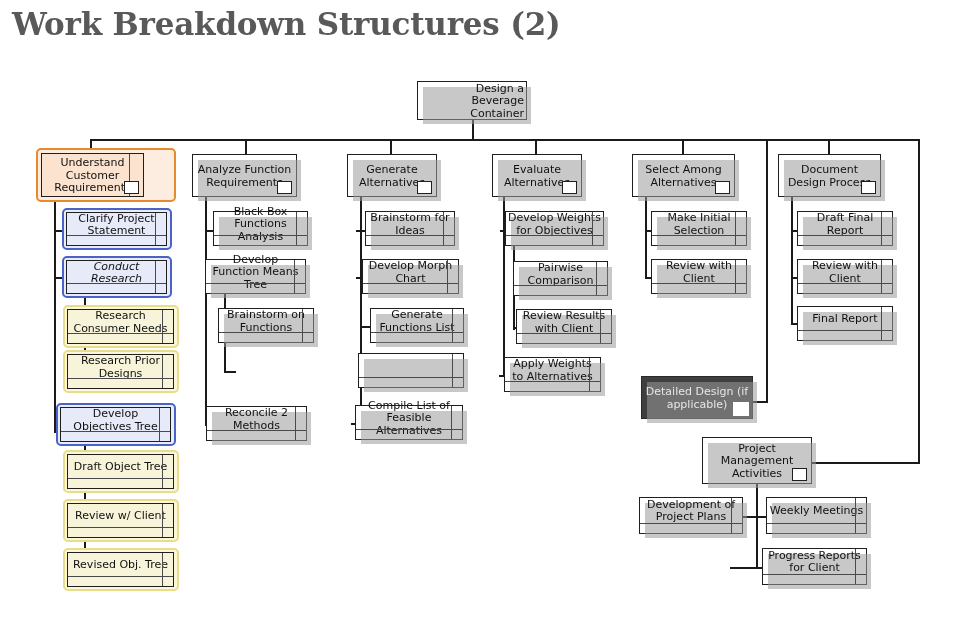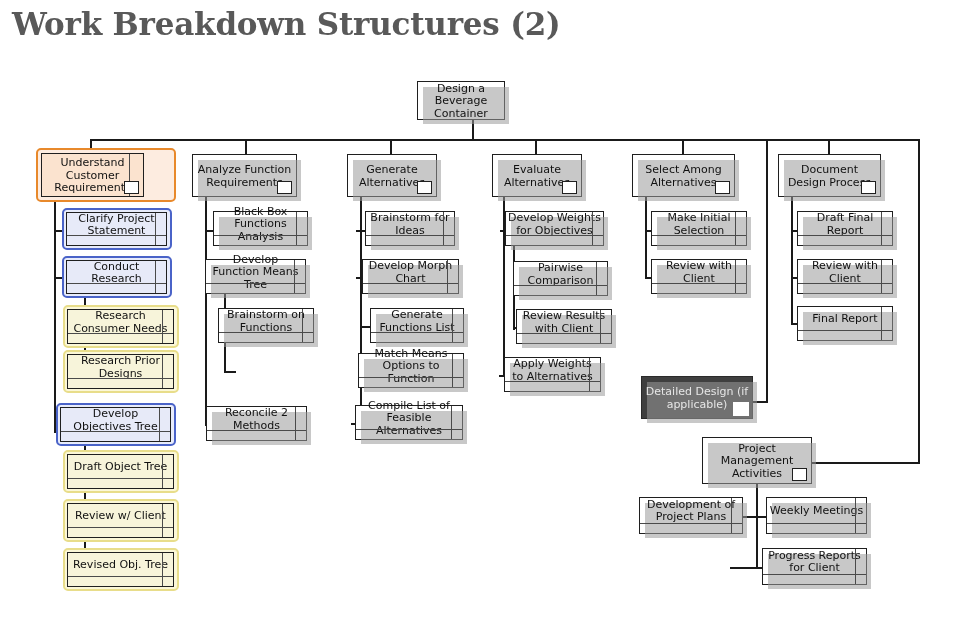--- a/index.html
+++ b/index.html
@@ -128,21 +128,21 @@
   <div class="ln lnv" style="left:535px;top:139px;height:16px;"></div>
   <div class="ln lnv" style="left:682px;top:139px;height:16px;"></div>
   <div class="ln lnv" style="left:828px;top:139px;height:16px;"></div>
 
   <div class="ln lnv" style="left:918px;top:139px;height:325px;"></div>
   <div class="ln lnh" style="left:812px;top:462px;width:108px;"></div>
 
   <div class="ln lnv" style="left:766px;top:139px;height:264px;"></div>
   <div class="ln lnh" style="left:752px;top:401px;width:16px;"></div>
 
-  <div class="node shadow" style="left:417px;top:81px;width:88px;height:39px;">
+  <div class="node shadow" style="left:417px;top:81px;width:110px;height:39px;text-align:right;">
     <div class="cap" style="height:39px;">Design a Beverage Container</div>
   </div>
 
   <div class="glow glow-orange" style="left:36px;top:148px;width:140px;height:54px;"></div>
   <div class="node fill-orange" style="left:41px;top:153px;width:103px;height:44px;">
     <div class="cap" style="height:44px;">Understand Customer Requirements</div>
     <div class="divv" style="right:13px;"></div>
     <div class="notch"></div>
   </div>
 
@@ -161,21 +161,21 @@
 
   <div class="glow glow-blue" style="left:62px;top:208px;width:110px;height:42px;"></div>
   <div class="node fill-blue" style="left:66px;top:212px;width:101px;height:34px;">
     <div class="cap" style="height:24px;">Clarify Project Statement</div>
     <div class="divv" style="right:10px;"></div>
     <div class="divh" style="bottom:9px;"></div>
   </div>
 
   <div class="glow glow-blue" style="left:62px;top:256px;width:110px;height:42px;"></div>
   <div class="node fill-blue" style="left:66px;top:260px;width:101px;height:34px;">
-    <div class="cap" style="height:24px;">Conduct Research</div>
+    <div class="cap" style="height:24px;font-style:italic;">Conduct Research</div>
     <div class="divv" style="right:10px;"></div>
     <div class="divh" style="bottom:9px;"></div>
   </div>
 
   <div class="glow glow-yellow" style="left:63px;top:305px;width:116px;height:43px;"></div>
   <div class="node fill-yellow" style="left:67px;top:309px;width:107px;height:35px;">
     <div class="cap" style="height:25px;">Research Consumer Needs</div>
     <div class="divv" style="right:10px;"></div>
     <div class="divh" style="bottom:9px;"></div>
   </div>
@@ -269,21 +269,20 @@
     <div class="cap" style="height:25px;">Develop Morph Chart</div>
     <div class="divv" style="right:10px;"></div>
     <div class="divh" style="bottom:9px;"></div>
   </div>
   <div class="node shadow" style="left:370px;top:308px;width:94px;height:35px;">
     <div class="cap" style="height:25px;">Generate Functions List</div>
     <div class="divv" style="right:10px;"></div>
     <div class="divh" style="bottom:9px;"></div>
   </div>
   <div class="node shadow" style="left:358px;top:353px;width:106px;height:35px;">
-    <div class="cap" style="height:25px;">Match Means Options to Function</div>
     <div class="divv" style="right:10px;"></div>
     <div class="divh" style="bottom:9px;"></div>
   </div>
   <div class="node shadow" style="left:355px;top:405px;width:108px;height:35px;">
     <div class="cap" style="height:25px;">Compile List of Feasible Alternatives</div>
     <div class="divv" style="right:10px;"></div>
     <div class="divh" style="bottom:9px;"></div>
   </div>
 
   <div class="node shadow" style="left:492px;top:154px;width:90px;height:43px;">

